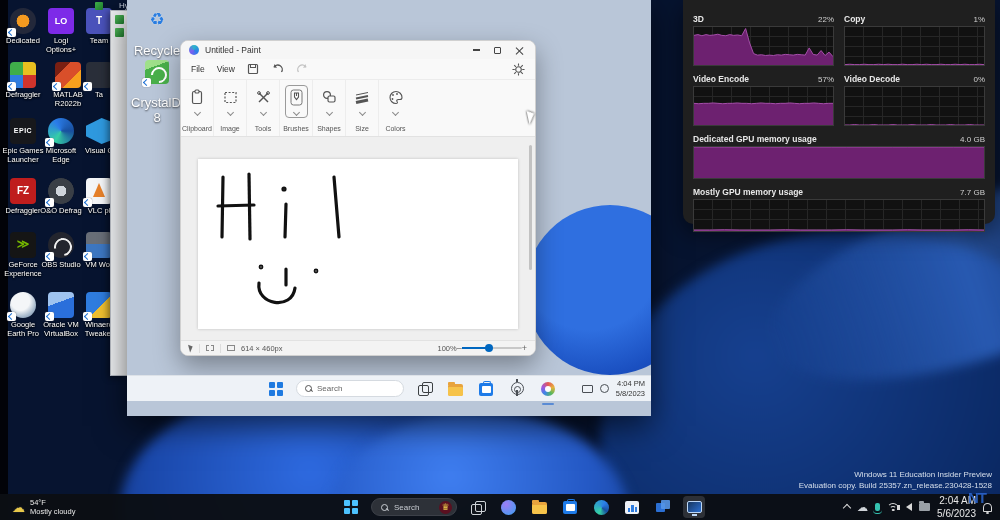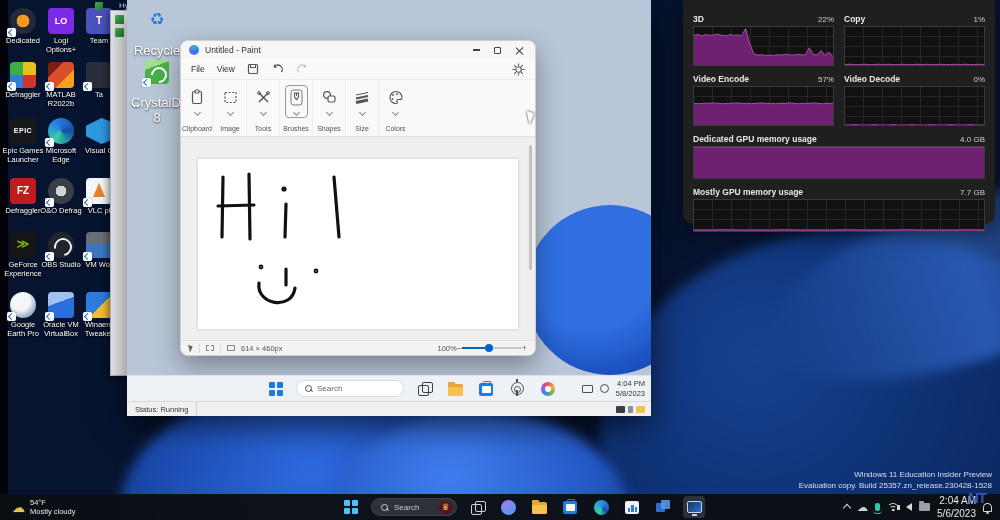--- a/index.html
+++ b/index.html
@@ -278,21 +278,21 @@
     <div class="dicon ic-gearth">
         <span class="badge"></span>
       </div>
     <div class="dicon-label">Google Earth Pro</div>
   </div>
 
   <div class="dicon-cell" style="left:40px;top:8px">
     <div class="dicon ic-logi">LO</div>
     <div class="dicon-label">Logi Options+</div>
   </div>
-  <div class="dicon-cell" style="left:40px;top:62px">
+  <div class="dicon-cell" style="left:47px;top:62px">
     <div class="dicon ic-matlab">
         <span class="badge"></span>
       </div>
     <div class="dicon-label">MATLAB R2022b</div>
   </div>
   <div class="dicon-cell" style="left:40px;top:118px">
     <div class="dicon ic-edge">
         <span class="badge"></span>
       </div>
     <div class="dicon-label">Microsoft Edge</div>
@@ -565,28 +565,20 @@
       <div id="vm-tb-right">
         <div class="tray-mon"></div>
         <div class="tiny-gear"></div>
         <div class="vm-clock">
           <div>4:04 PM</div>
           <div>5/8/2023</div>
         </div>
       </div>
     </div>
 
-    <div class="abs" id="vm-statusbar">
-      <div id="vm-status-cell">Status: Running</div>
-      <div id="vm-sb-right">
-        <div class="sb-ic" style="background:#3a3f46"></div>
-        <div class="sb-ic" style="background:#8a8f96;width:5px"></div>
-        <div class="sb-ic" style="background:#e8c84a"></div>
-      </div>
-    </div>
   </div>
 
   <div class="abs" id="gpu">
     <div class="grow2">
       <div class="gcol">
         <div class="ghead">
           <span class="gname">3D</span>
           <span class="gval">22%</span>
         </div>
         <div class="graph g-sm">

